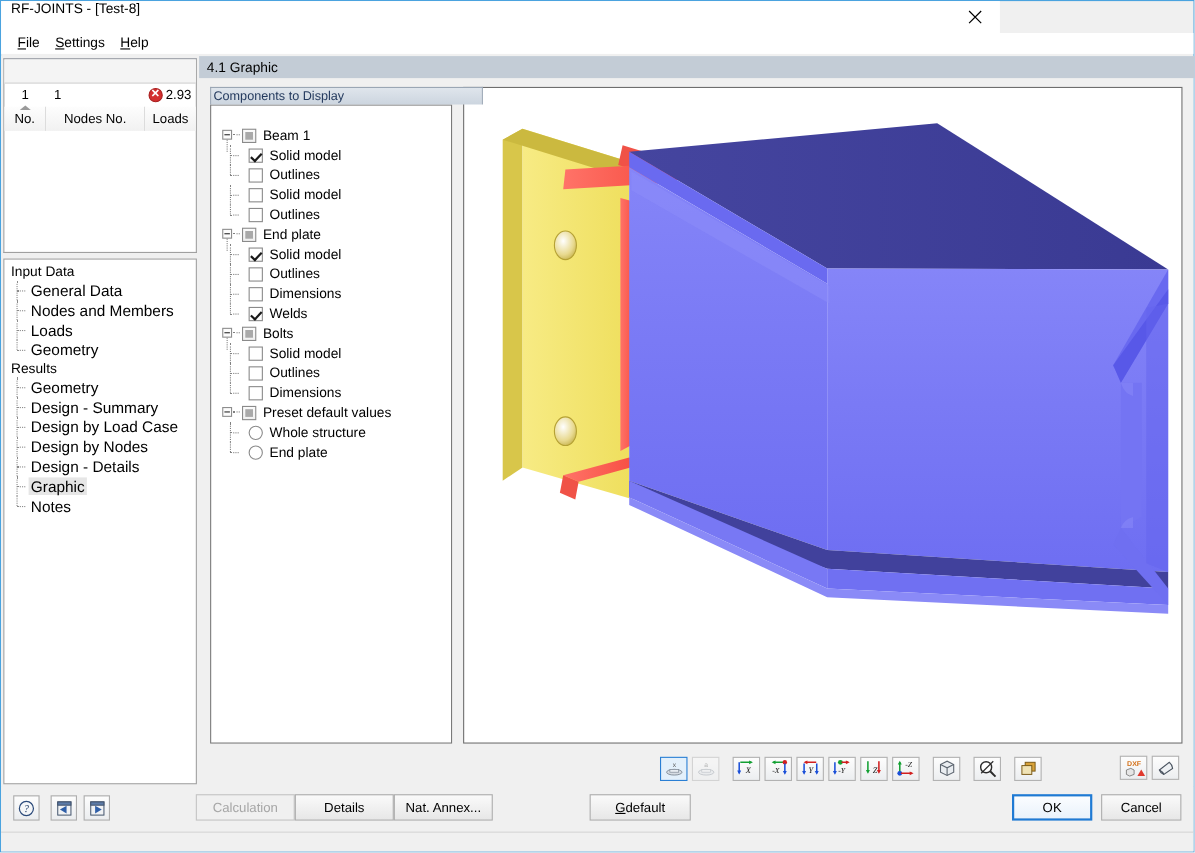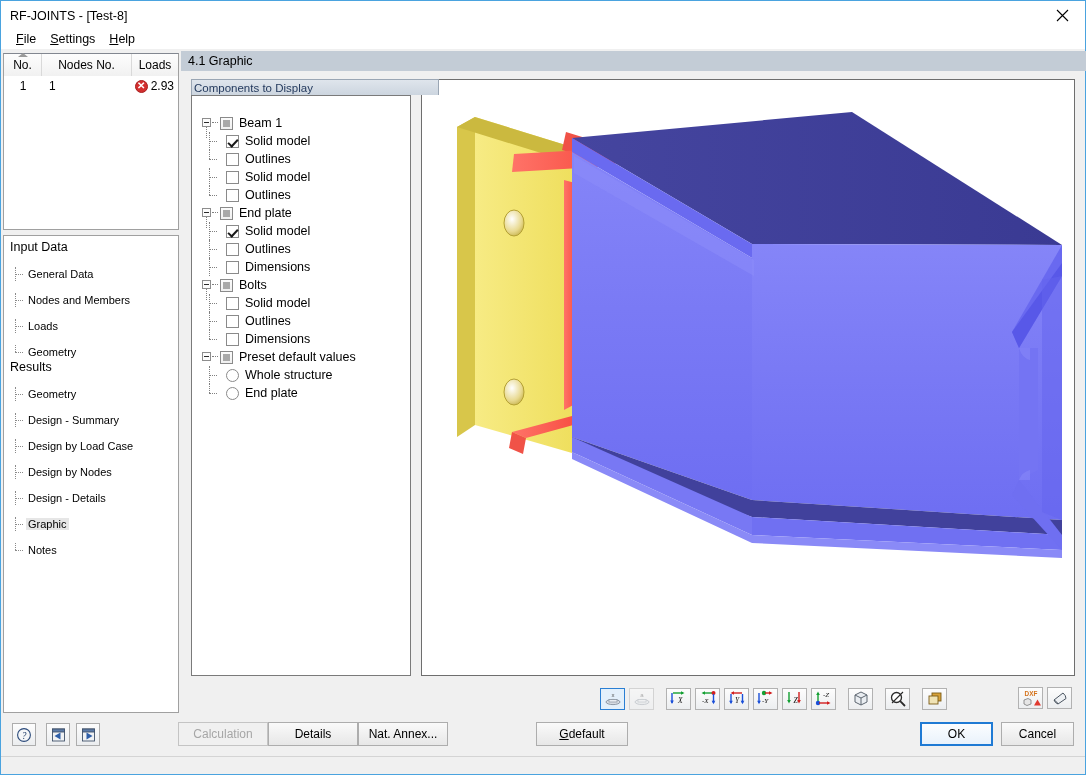--- a/index.html
+++ b/index.html
@@ -16,23 +16,23 @@
     position: relative;
     width: 1086px; height: 775px;
     background: #f0f0f0;
     border: 1px solid #4aa3df;
     border-top-width: 1px;
   }
 
   
   .titlebar {
     position: absolute; left: 0; top: 0;
-    width: 1084px; height: 29px;
+    width: 908px; height: 29px;
     background: #ffffff;
-    display: flex; align-items: center;
+    display: flex; align-items: flex-start;
   }
   .titlebar .title {
     padding-left: 9px;
     font-size: 12.5px;
     color: #000;
     white-space: nowrap;
   }
   .titlebar .close-btn {
     position: absolute; right: 0; top: 0;
     width: 45px; height: 28px;
@@ -78,20 +78,21 @@
     position: relative;
   }
   .res-head .th {
     display: flex; align-items: center; justify-content: center;
     font-size: 12px;
     border-right: 1px solid #d9d9d9;
     height: 22px;
     position: relative;
     background: linear-gradient(#fdfdfd, #f1f1f1);
     cursor: pointer;
+    margin-top: 43px;
   }
   .res-head .th.c1 { width: 38px; }
   .res-head .th.c2 { width: 90px; }
   .res-head .th.c3 { width: 46px; border-right: none; }
   .sort-caret {
     position: absolute; top: -1px; left: 50%; transform: translateX(-50%);
     width: 0; height: 0;
     border-left: 5px solid transparent;
     border-right: 5px solid transparent;
     border-bottom: 4px solid #9a9a9a;
@@ -117,26 +118,25 @@
     border: 1px solid #a0a0a0;
     padding: 3px 0 0 0;
     overflow: hidden;
   }
   .nav-group {
     font-size: 12.5px;
     padding: 1px 0 1px 6px;
     white-space: nowrap;
   }
   .nav-leaf {
-    font-size: 11px;
+    font-size: 14px;
     padding: 1px 0 1px 22px;
     white-space: nowrap;
     position: relative;
     cursor: default;
-    margin-top: 12px;
   }
   .nav-leaf .lbl { padding: 0 2px; }
   .nav-leaf.selected .lbl { background: #e6e6e6; }
   .nav-leaf::before {
     content: "";
     position: absolute; left: 11px; top: 0; bottom: 0;
     border-left: 1px dotted #8a8a8a;
   }
   .nav-leaf.last::before { bottom: 50%; }
   .nav-leaf::after {
@@ -445,20 +445,24 @@
         <span class="cb checked"></span>
         <span class="lbl">Solid model</span>
       </div>
       <div class="tnode child">
         <span class="cb"></span>
         <span class="lbl">Outlines</span>
       </div>
       <div class="tnode child">
         <span class="cb"></span>
         <span class="lbl">Dimensions</span>
+      </div>
+      <div class="tnode child lastchild">
+        <span class="cb checked"></span>
+        <span class="lbl">Welds</span>
       </div>
 
       <div class="tnode parent">
         <span class="expander"></span>
         <span class="exp-dots"></span>
         <span class="vline"></span>
         <span class="cb tri" style="margin-left:18px"></span>
         <span class="lbl">Bolts</span>
       </div>
       <div class="tnode child">

